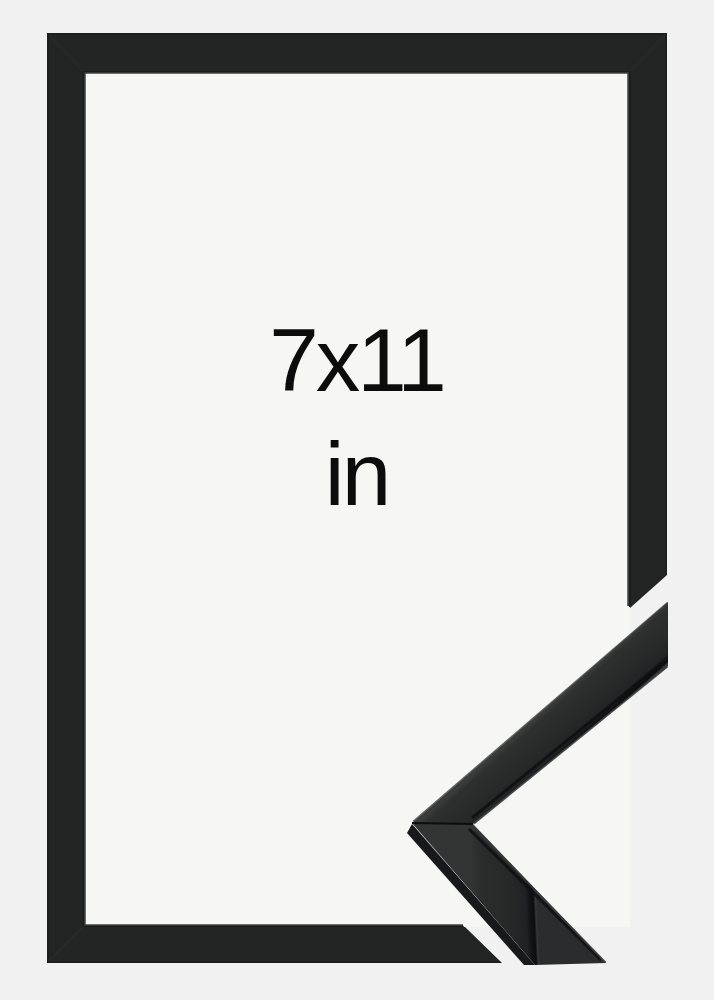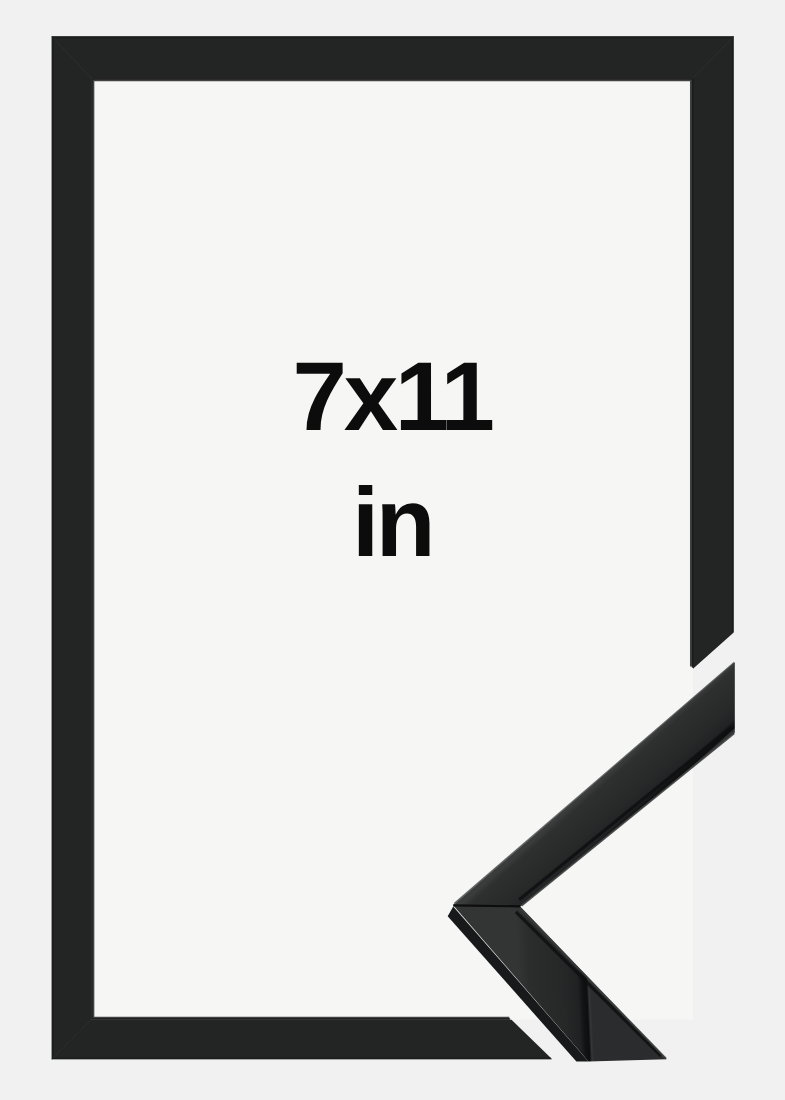--- a/index.html
+++ b/index.html
@@ -29,21 +29,21 @@
   .groove-line    { stroke: #0e0f10; stroke-width: 3; fill: none; opacity: .85; }
   .lip-line       { stroke: #3b3c3c; stroke-width: 1.8; fill: none; opacity: .9; }
   .highlight-line { stroke: #404142; stroke-width: 1.6; fill: none; opacity: .8; }
 
   .label-text {
     position: absolute;
     left: 83px;
     width: 547px;
     text-align: center;
     color: var(--text, #0c0c0c);
-    font-weight: 700;
+    font-weight: 400;
     font-size: 89px;
     line-height: 1;
     letter-spacing: -3px;
     user-select: none;
     white-space: nowrap;
   }
   .size-line { top: 316px; }
   .unit-line { top: 430px; }
 </style>
 </head>

